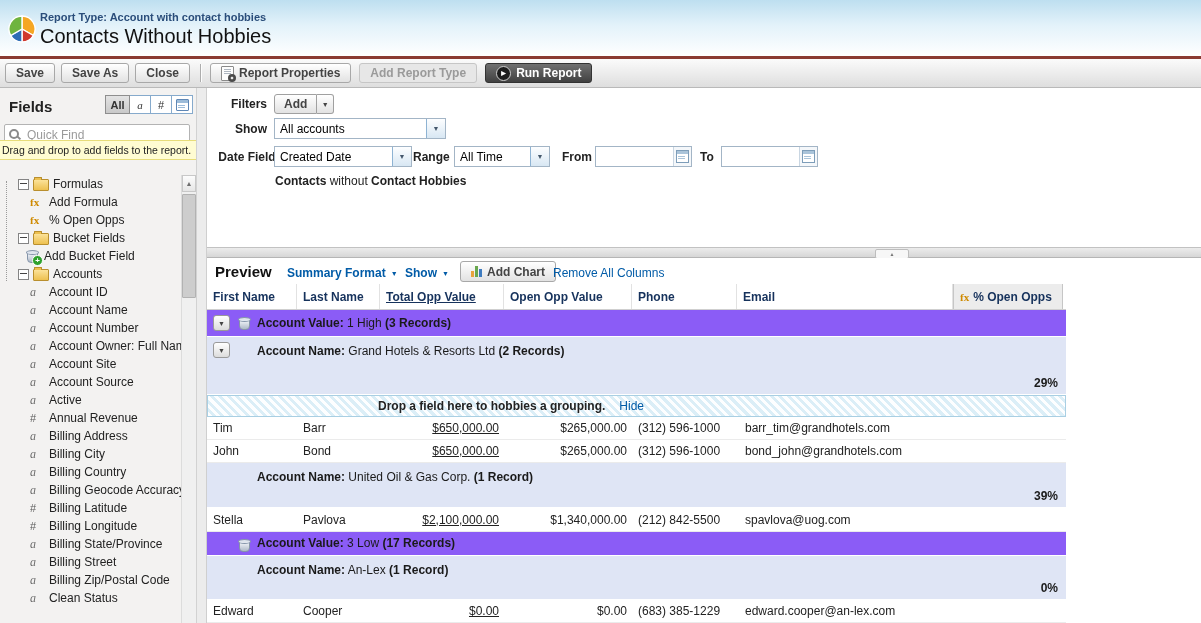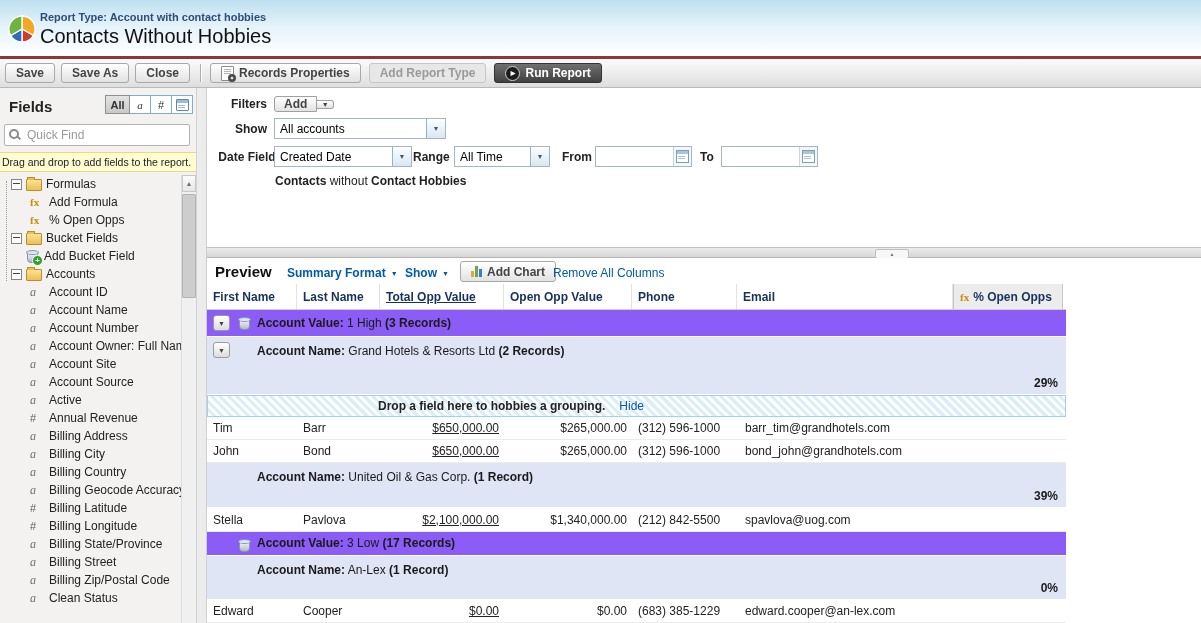--- a/index.html
+++ b/index.html
@@ -44,27 +44,27 @@
   .cal-icon::before{content:"";position:absolute;left:0;right:0;top:0;height:3px;background:#9dbcd9;}
   .cal-icon::after{content:"";position:absolute;left:1px;top:5px;width:7px;height:1px;background:#9dbcd9;box-shadow:0 2px 0 #9dbcd9;}
   .quickfind{position:absolute;left:4px;top:36px;width:186px;height:22px;background:#fff;
     border:1px solid #b3b3b3;border-radius:2px;display:flex;align-items:center;box-sizing:border-box;padding-left:4px;gap:4px;}
   .mag{position:relative;width:12px;height:12px;flex:0 0 auto;}
   .mag::before{content:"";position:absolute;left:0;top:0;width:6px;height:6px;border:2px solid #8a8a8a;border-radius:50%;}
   .mag::after{content:"";position:absolute;left:8px;top:8px;width:4px;height:2px;background:#8a8a8a;transform:rotate(45deg);}
   .quickfind input{border:none;outline:none;width:150px;font-size:12px;color:#333;background:transparent;
     font-family:"Liberation Sans",sans-serif;}
   .quickfind input::placeholder{color:#9a9a9a;}
-  .hintbar{position:absolute;left:0;top:64px;width:196px;height:20px;background:#fffcd2;
+  .hintbar{position:absolute;left:0;top:52px;width:196px;height:20px;background:#fffcd2;
     border-top:1px solid #e7dc79;border-bottom:1px solid #e7dc79;box-sizing:border-box;
     font-size:10.5px;color:#222;display:flex;align-items:center;padding-left:2px;}
   .tree{position:absolute;left:0;top:87px;width:181px;}
   .tree::before{content:"";position:absolute;left:6px;top:6px;height:100px;border-left:1px dotted #9a9a9a;}
   .trow{height:18px;display:flex;align-items:center;font-size:12px;color:#222;white-space:nowrap;}
-  .trow.folder{padding-left:11px;gap:4px;font-weight:normal;}
+  .trow.folder{padding-left:18px;gap:4px;font-weight:normal;}
   .trow.item{padding-left:30px;gap:5px;}
   .expander{position:relative;width:9px;height:9px;background:#fff;border:1px solid #848484;flex:0 0 auto;}
   .expander::after{content:"";position:absolute;left:1px;right:1px;top:3px;height:1px;background:#444;}
   .folder-ic{position:relative;width:14px;height:10px;background:linear-gradient(180deg,#fbe299,#edc04f);
     border:1px solid #b98f2e;border-radius:1px;flex:0 0 auto;margin-top:2px;}
   .folder-ic::before{content:"";position:absolute;left:0;top:-3px;width:6px;height:2px;
     background:#edc04f;border:1px solid #b98f2e;border-bottom:none;border-radius:1px 1px 0 0;}
   .fx-ic{font-family:"Liberation Serif",serif;font-weight:bold;font-size:11px;color:#cf8a00;width:14px;flex:0 0 auto;}
   .fa-ic{font-family:"Liberation Serif",serif;font-style:italic;font-size:12px;color:#6e6e6e;width:14px;flex:0 0 auto;}
   .fn-ic{font-size:11px;color:#5c5c5c;width:14px;flex:0 0 auto;}
@@ -84,21 +84,21 @@
   .v-divider{position:absolute;left:196px;top:88px;width:11px;height:535px;background:#ececec;
     border-left:1px solid #d2d2d2;border-right:1px solid #cfcfcf;box-sizing:border-box;}
 
   
   .right-panel{position:absolute;left:207px;top:88px;width:994px;height:535px;background:#fff;}
   .flabel-r{position:absolute;font-size:12px;font-weight:bold;color:#222;}
   .combo{position:absolute;display:flex;height:21px;border:1px solid #a3b5c6;background:#fff;box-sizing:border-box;}
   .combo .ctxt{flex:1;font-size:12px;color:#000;padding:3px 5px 0 5px;white-space:nowrap;overflow:hidden;}
   .combo .cbtn{width:18px;border-left:1px solid #8eb3d3;background:linear-gradient(180deg,#fdfeff,#d8e7f3);
     display:grid;place-items:center;font-size:7px;color:#45586c;}
-  .add-btn{position:absolute;display:flex;height:20px;align-items:center;}
+  .add-btn{position:absolute;display:flex;height:20px;}
   .add-btn .a-main{display:grid;place-items:center;padding:0 9px;background:linear-gradient(180deg,#fff,#e2e2e2);
     border:1px solid #a0a0a0;border-radius:3px 0 0 3px;font-size:12px;font-weight:bold;color:#444;}
   .add-btn .a-arrow{display:grid;place-items:center;width:16px;background:linear-gradient(180deg,#fff,#e2e2e2);
     border:1px solid #a0a0a0;border-left:none;border-radius:0 3px 3px 0;font-size:7px;color:#444;}
   .dateinput{position:absolute;height:21px;border:1px solid #a3b5c6;background:#fff;box-sizing:border-box;display:flex;}
   .dateinput input{flex:1;border:none;outline:none;min-width:0;font-family:"Liberation Sans",sans-serif;font-size:12px;padding:0 3px;}
   .dateinput .cal-btn{width:17px;display:grid;place-items:center;background:#f4f7fa;border-left:1px solid #c9d6e2;}
   .cal2{position:relative;width:11px;height:11px;border:1px solid #7d9db9;background:#fff;}
   .cal2::before{content:"";position:absolute;left:0;right:0;top:0;height:3px;background:#aac4da;}
   .cal2::after{content:"";position:absolute;left:1px;top:5px;width:7px;height:1px;background:#aac4da;box-shadow:0 2px 0 #aac4da;}
@@ -174,21 +174,21 @@
       </button>
     <button class="btn" style="margin-left:6px">
         <span>Save As</span>
       </button>
     <button class="btn" style="margin-left:6px">
         <span>Close</span>
       </button>
     <span class="tb-sep"></span>
     <button class="btn">
       <span class="doc-gear"></span>
-      <span>Records Properties</span>
+      <span>Report Properties</span>
     </button>
     <button class="btn disabled" style="margin-left:8px">
         <span>Add Report Type</span>
       </button>
     <button class="btn dark" style="margin-left:8px">
       <span class="play-circle">
           <span>▶</span>
         </span>
       <span>Run Report</span>
     </button>

